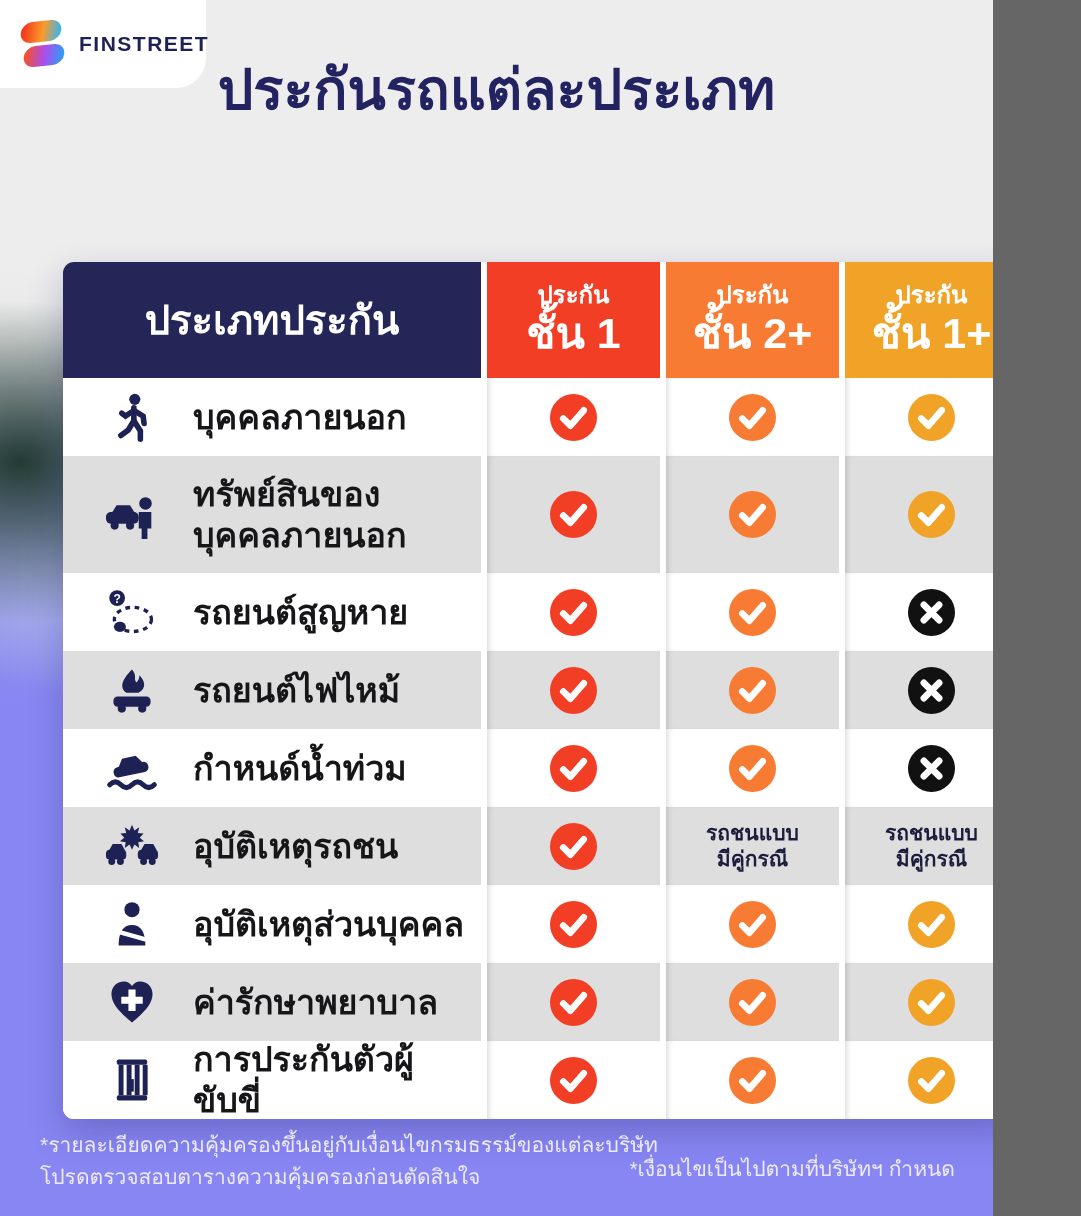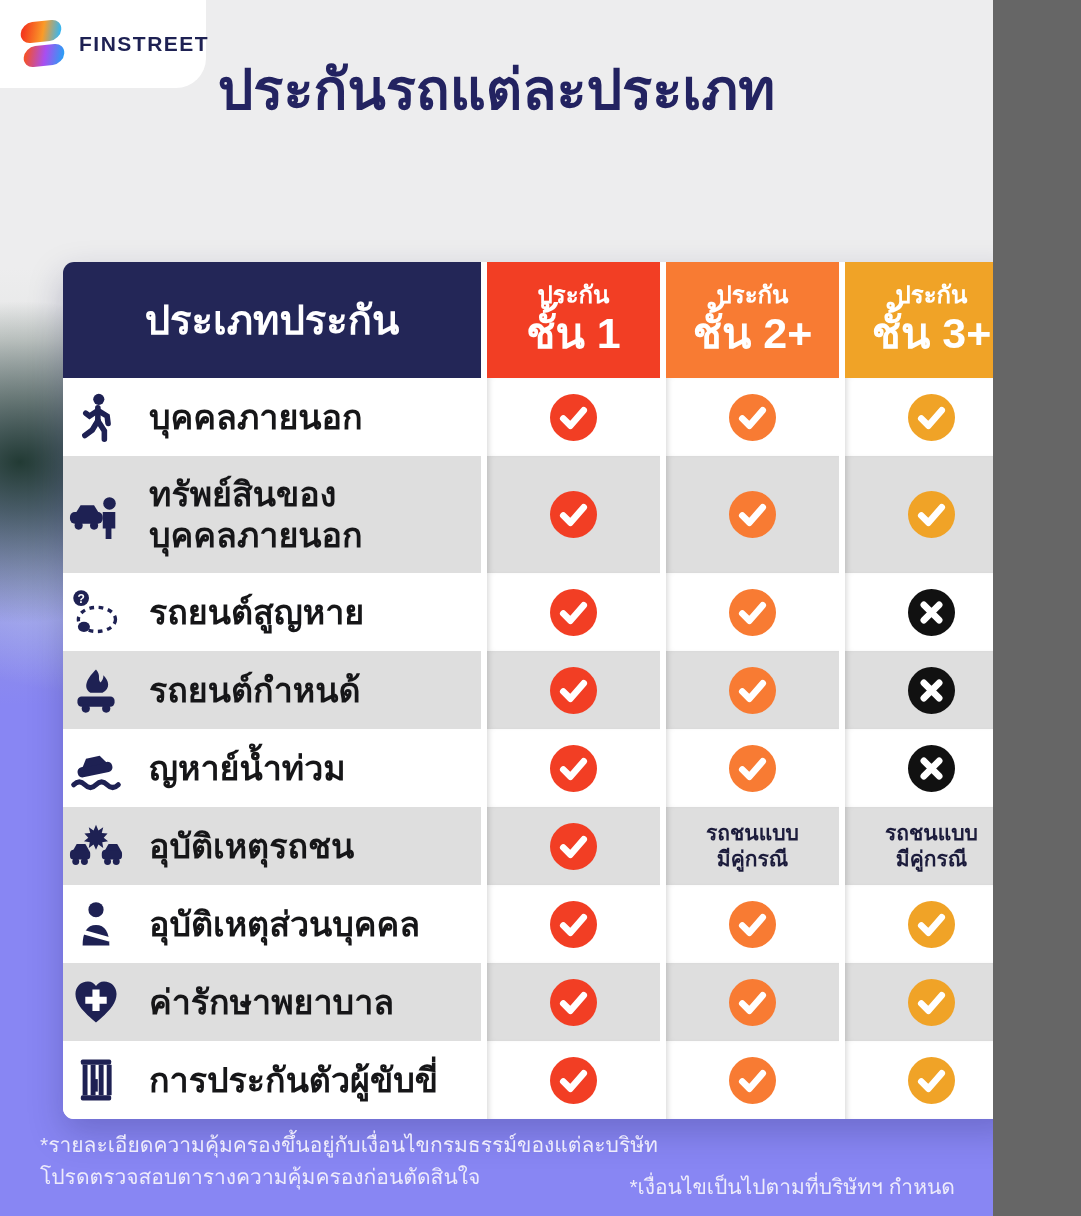--- a/index.html
+++ b/index.html
@@ -33,31 +33,31 @@
   .table{position:absolute;left:63px;top:262px;width:955px;height:857px;background:#fff;
     border-radius:11px;overflow:hidden;display:grid;
     grid-template-columns:418px 173px 173px 173px;column-gap:6px;
     grid-template-rows:116px 78px 117px 78px 78px 78px 78px 78px 78px 78px;
     box-shadow:0 14px 34px rgba(30,30,90,0.25);}
   .cell{display:flex;align-items:center;justify-content:center;}
   .h-label{background:#232657;color:#fff;font-size:40px;font-weight:800;}
   .h-col{color:#fff;flex-direction:column;line-height:1.15;text-align:right;}
   .h-small{font-size:24px;font-weight:700;}
   .h-big{font-size:43px;font-weight:800;}
-  .row-label{justify-content:flex-start;box-sizing:border-box;gap:20px;
+  .row-label{justify-content:flex-start;padding-left:36px;box-sizing:border-box;gap:28px;
     font-size:34px;font-weight:700;color:#161618;white-space:pre-line;line-height:1.2;}
   .icon-box{width:66px;min-width:66px;display:flex;align-items:center;justify-content:center;}
   .shaded{background:#dedede;}
   .white{background:#ffffff;}
   .v{box-shadow:inset 5px 0 6px -4px rgba(0,0,0,0.18);}
   .cell-text{font-size:21px;font-weight:700;color:#1c1c3c;text-align:center;white-space:pre-line;line-height:1.25;}
   
   .foot{position:absolute;color:#edebfb;font-size:21px;line-height:1.5;white-space:pre-line;}
   .foot-left{left:40px;bottom:24px;text-align:left;margin-top:31px;}
-  .foot-right{right:38px;bottom:14px;text-align:center;}
+  .foot-right{right:38px;bottom:32px;text-align:center;}
 </style>
 </head>
 <body>
 
 <div class="canvas">
 
   <div class="logo-card">
     <div class="logo-mark">
       <div class="bar top"></div>
         <div class="bar bot"></div>
@@ -75,21 +75,21 @@
     <div class="cell h-col" style="background: rgb(242, 62, 36);">
       <span class="h-small">ประกัน</span>
       <span class="h-big">ชั้น 1</span>
     </div>
     <div class="cell h-col" style="background: rgb(248, 123, 51);">
       <span class="h-small">ประกัน</span>
       <span class="h-big">ชั้น 2+</span>
     </div>
     <div class="cell h-col" style="background: rgb(240, 163, 39);">
       <span class="h-small">ประกัน</span>
-      <span class="h-big">ชั้น 3+</span>
+      <span class="h-big">ชั้น 1+</span>
     </div>
 
     <div class="cell row-label white">
       <span class="icon-box">
         <svg width="52" height="52" viewBox="0 0 56 56">
             <circle cx="31" cy="9" r="6" fill="#1e2153"></circle>
             <g stroke="#1e2153" stroke-width="6" stroke-linecap="round" fill="none">
               <path d="M30 18 L30 32"></path>
               <path d="M30 21 L40 27 41 35"></path>
               <path d="M30 21 L21 27 17 24"></path>
@@ -188,21 +188,21 @@
       <span class="icon-box">
         <svg width="52" height="52" viewBox="0 0 56 56">
             <g fill="#1e2153">
               <path d="M28 6c6 7 1 10 5 14 2-3 3-4 3-8 6 6 8 14-1 19h-13c-9-6-3-16 6-25z"></path>
               <rect x="8" y="35" width="40" height="11" rx="4.5"></rect>
               <circle cx="17" cy="48" r="4.4"></circle>
               <circle cx="39" cy="48" r="4.4"></circle>
             </g>
           </svg>
       </span>
-      <span>รถยนต์กำหนด้</span>
+      <span>รถยนต์ไฟไหม้</span>
     </div>
     <div class="cell shaded v">
         <svg width="47" height="47" viewBox="0 0 46 46">
           <circle cx="23" cy="23" r="23" fill="#f23e24"></circle>
           <path d="M13 24l7 7 13-15" stroke="#fff" stroke-width="6.5" fill="none" stroke-linecap="round" stroke-linejoin="round"></path>
         </svg>
       </div>
     <div class="cell shaded v">
         <svg width="47" height="47" viewBox="0 0 46 46">
           <circle cx="23" cy="23" r="23" fill="#f87b33"></circle>
@@ -219,21 +219,21 @@
     <div class="cell row-label white">
       <span class="icon-box">
         <svg width="52" height="52" viewBox="0 0 56 56">
             <g transform="rotate(-12 28 30)" fill="#1e2153">
               <rect x="8" y="24" width="38" height="11" rx="5"></rect>
               <path d="M14 25 l6-9 h15 l6 9 z"></path>
             </g>
             <path d="M4 46c4-4 8-4 12 0s8 4 12 0 8-4 12 0 8 4 12 0" stroke="#1e2153" stroke-width="5.5" fill="none" stroke-linecap="round"></path>
           </svg>
       </span>
-      <span>ญหาย์น้ำท่วม</span>
+      <span>กำหนด์น้ำท่วม</span>
     </div>
     <div class="cell white v">
         <svg width="47" height="47" viewBox="0 0 46 46">
           <circle cx="23" cy="23" r="23" fill="#f23e24"></circle>
           <path d="M13 24l7 7 13-15" stroke="#fff" stroke-width="6.5" fill="none" stroke-linecap="round" stroke-linejoin="round"></path>
         </svg>
       </div>
     <div class="cell white v">
         <svg width="47" height="47" viewBox="0 0 46 46">
           <circle cx="23" cy="23" r="23" fill="#f87b33"></circle>

